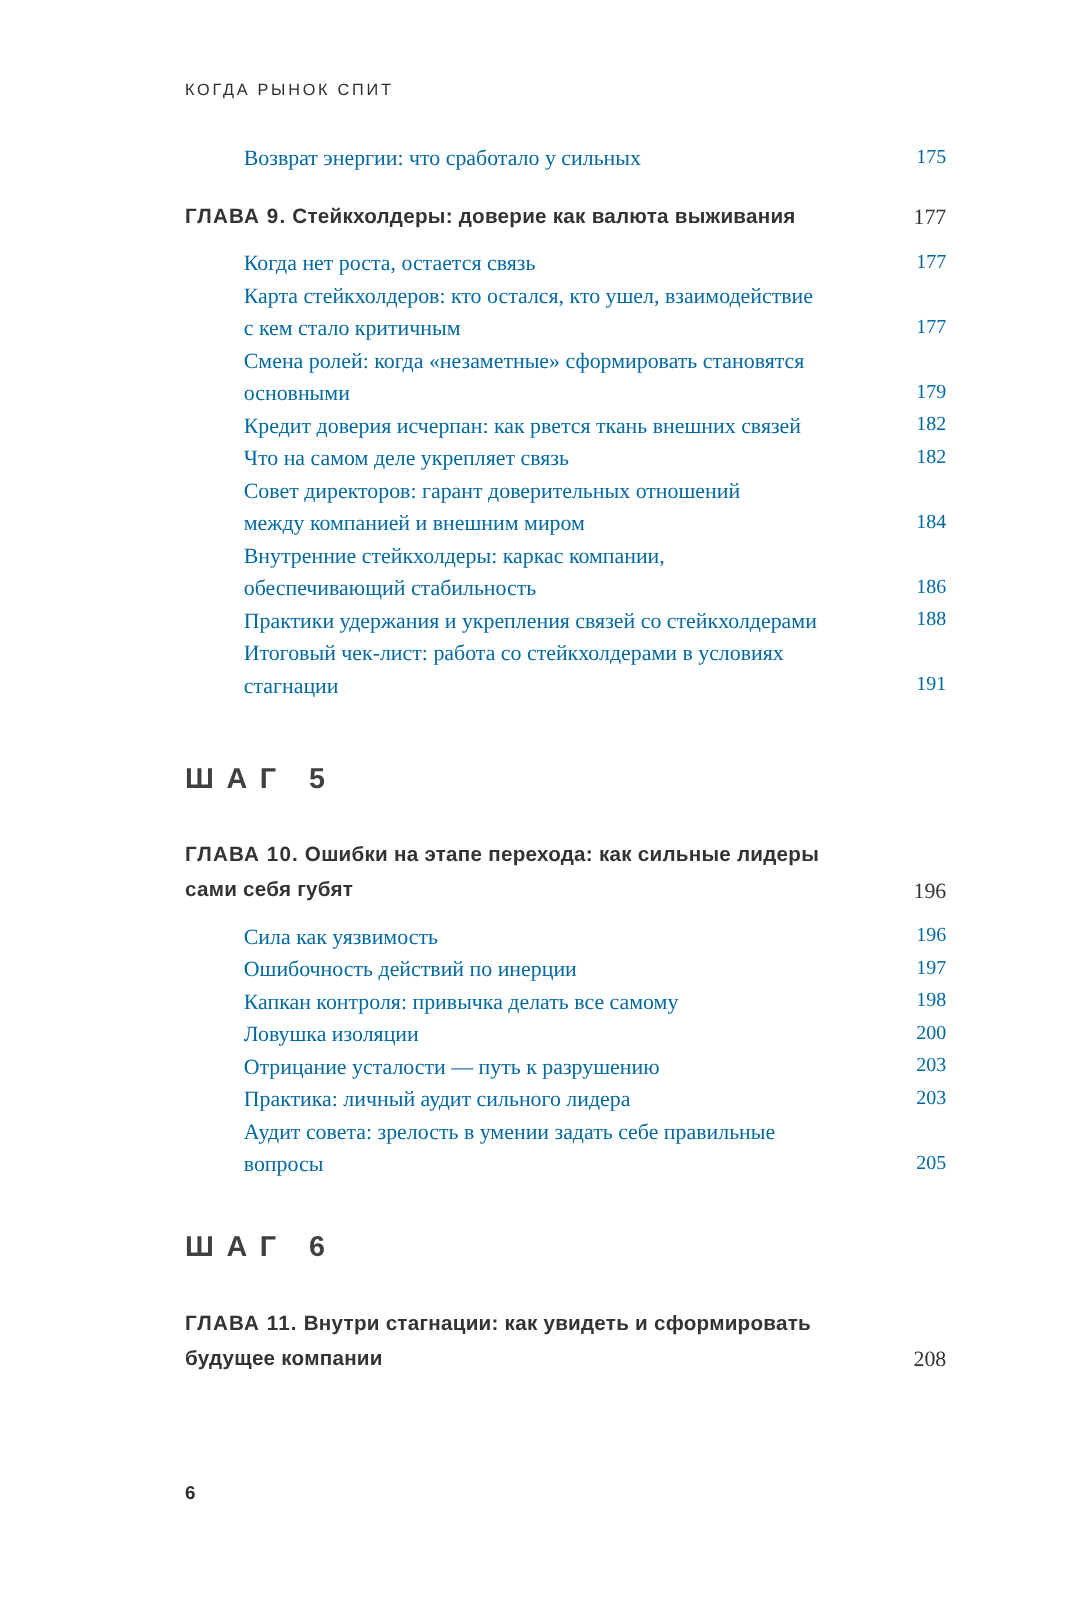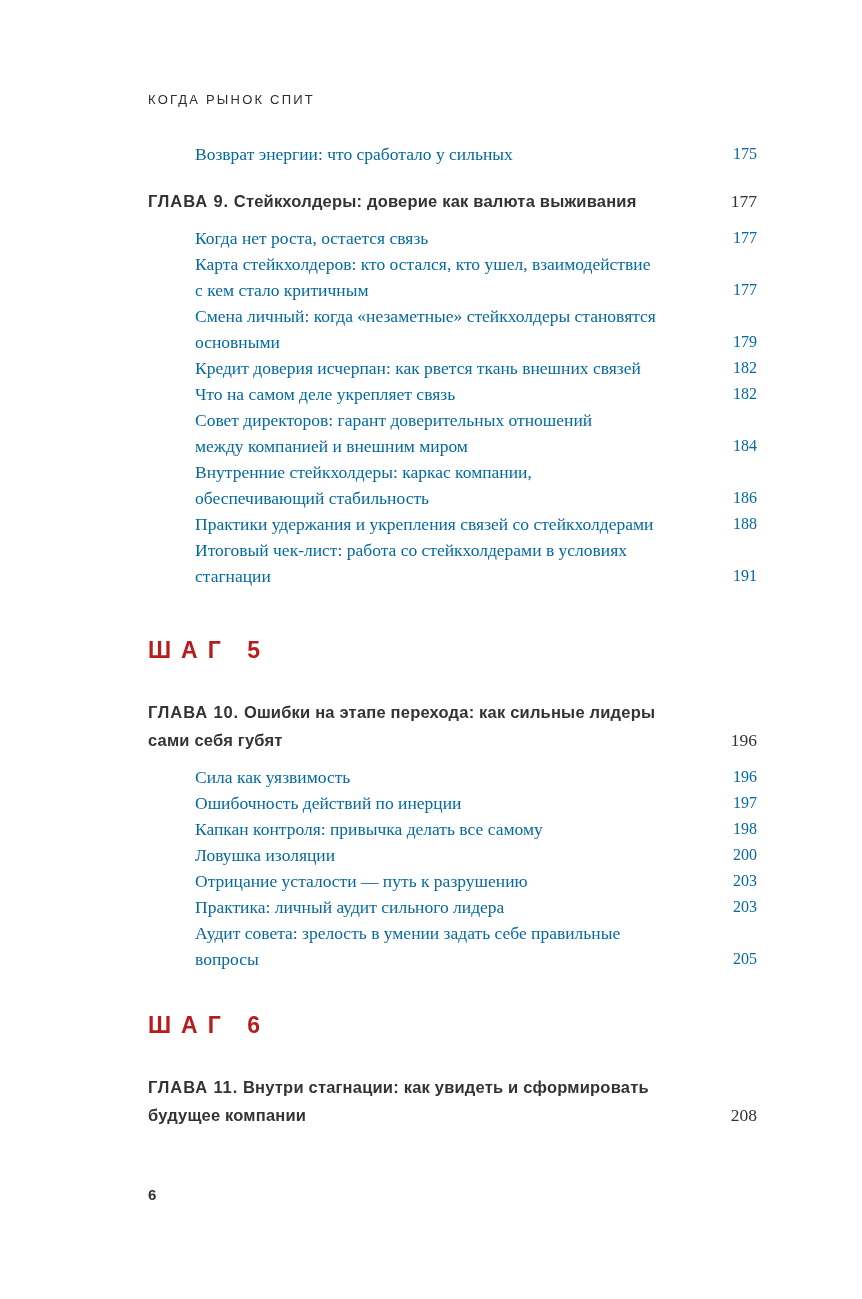--- a/index.html
+++ b/index.html
@@ -13,21 +13,21 @@
     position: relative;
     font-family: "Liberation Serif", serif;
     color: #262626;
     overflow: hidden;
   }
   .page {
     position: relative;
     width: 862px;
     height: 1299px;
     box-sizing: border-box;
-    padding: 92px 105px 0 148px;
+    padding: 64px 105px 0 148px;
   }
   .running-header {
     font-family: "Liberation Sans", sans-serif;
     font-size: 13px;
     font-weight: 500;
     letter-spacing: 2.2px;
     color: #2e2e2e;
     margin-bottom: 34px;
   }
   
@@ -79,21 +79,21 @@
     font-weight: 400;
     font-size: 17.5px;
     line-height: 27px;
     white-space: nowrap;
   }
   .step-heading {
     font-family: "Liberation Sans", sans-serif;
     font-size: 23px;
     font-weight: 600;
     letter-spacing: 10px;
-    color: #b91c1c;
+    color: #404040;
     margin-top: 48px;
     margin-bottom: 34px;
   }
   .step-heading.second {
     margin-top: 40px;
   }
   .page-footer-number {
     position: absolute;
     left: 148px;
     top: 1186px;
@@ -124,21 +124,21 @@
     <div class="entry-row">
       <span class="entry-text">Когда нет роста, остается связь</span>
       <span class="entry-page">177</span>
     </div>
     <div class="entry-row">
       <span class="entry-text">Карта стейкхолдеров: кто остался, кто ушел, взаимодействие
 с кем стало критичным</span>
       <span class="entry-page">177</span>
     </div>
     <div class="entry-row">
-      <span class="entry-text">Смена личный: когда «незаметные» стейкхолдеры становятся
+      <span class="entry-text">Смена ролей: когда «незаметные» сформировать становятся
 основными</span>
       <span class="entry-page">179</span>
     </div>
     <div class="entry-row">
       <span class="entry-text">Кредит доверия исчерпан: как рвется ткань внешних связей</span>
       <span class="entry-page">182</span>
     </div>
     <div class="entry-row">
       <span class="entry-text">Что на самом деле укрепляет связь</span>
       <span class="entry-page">182</span>

